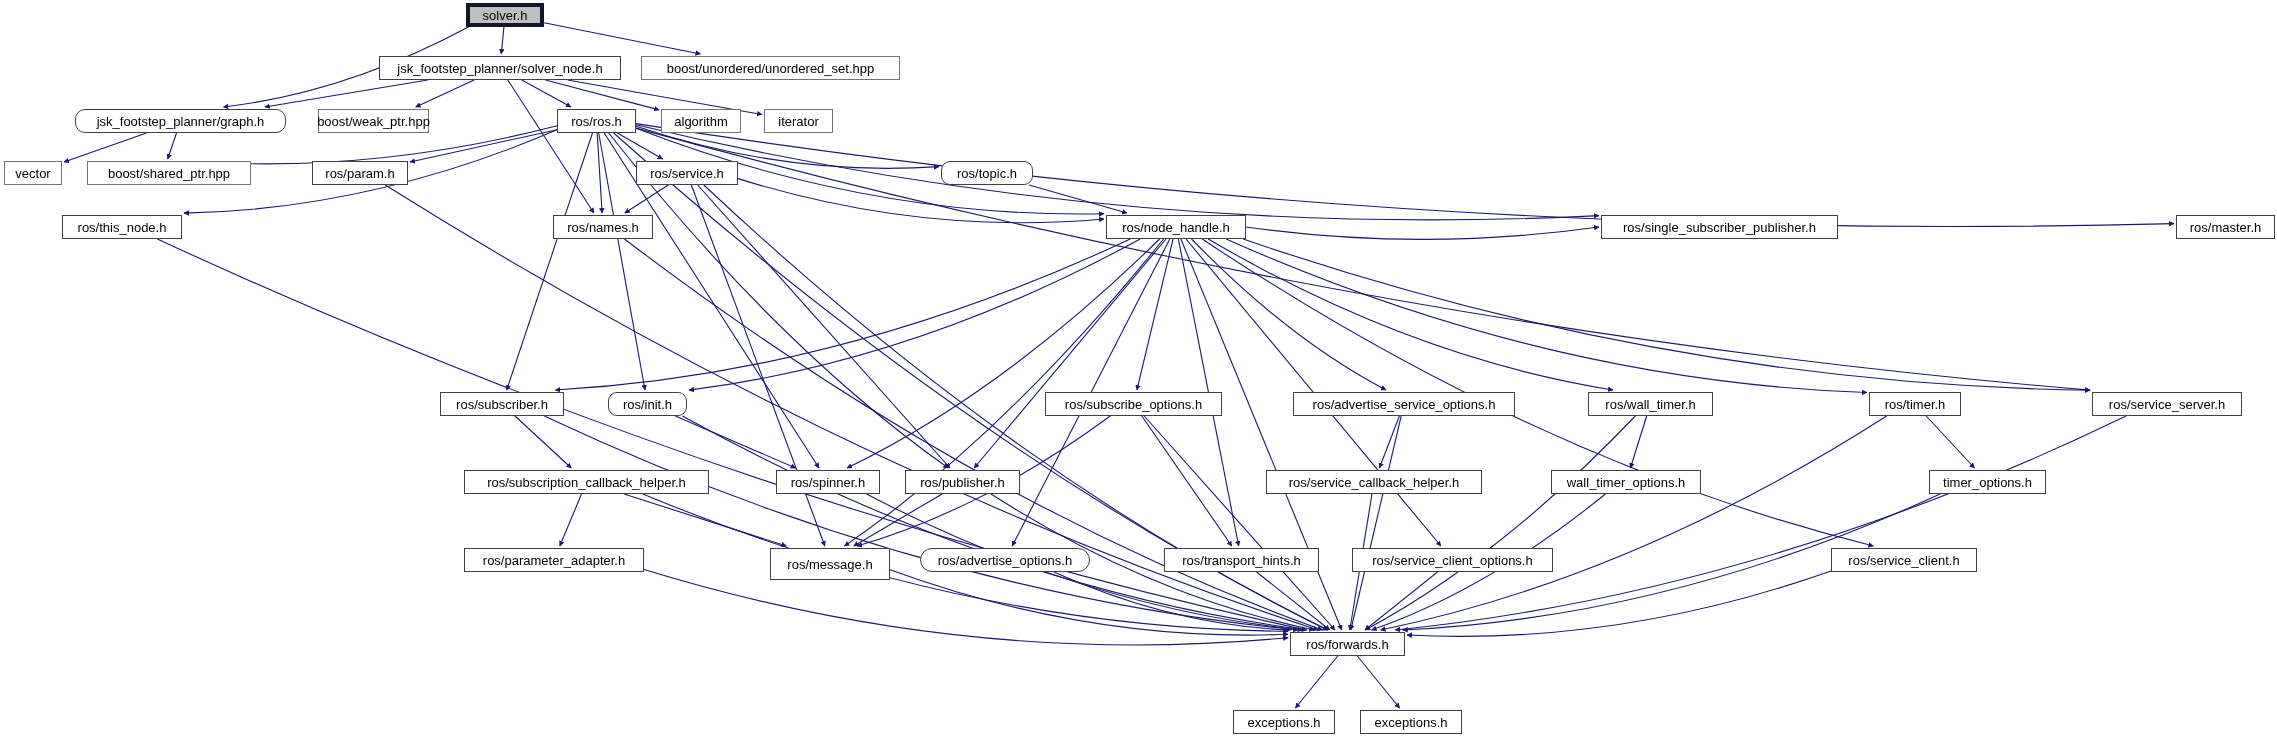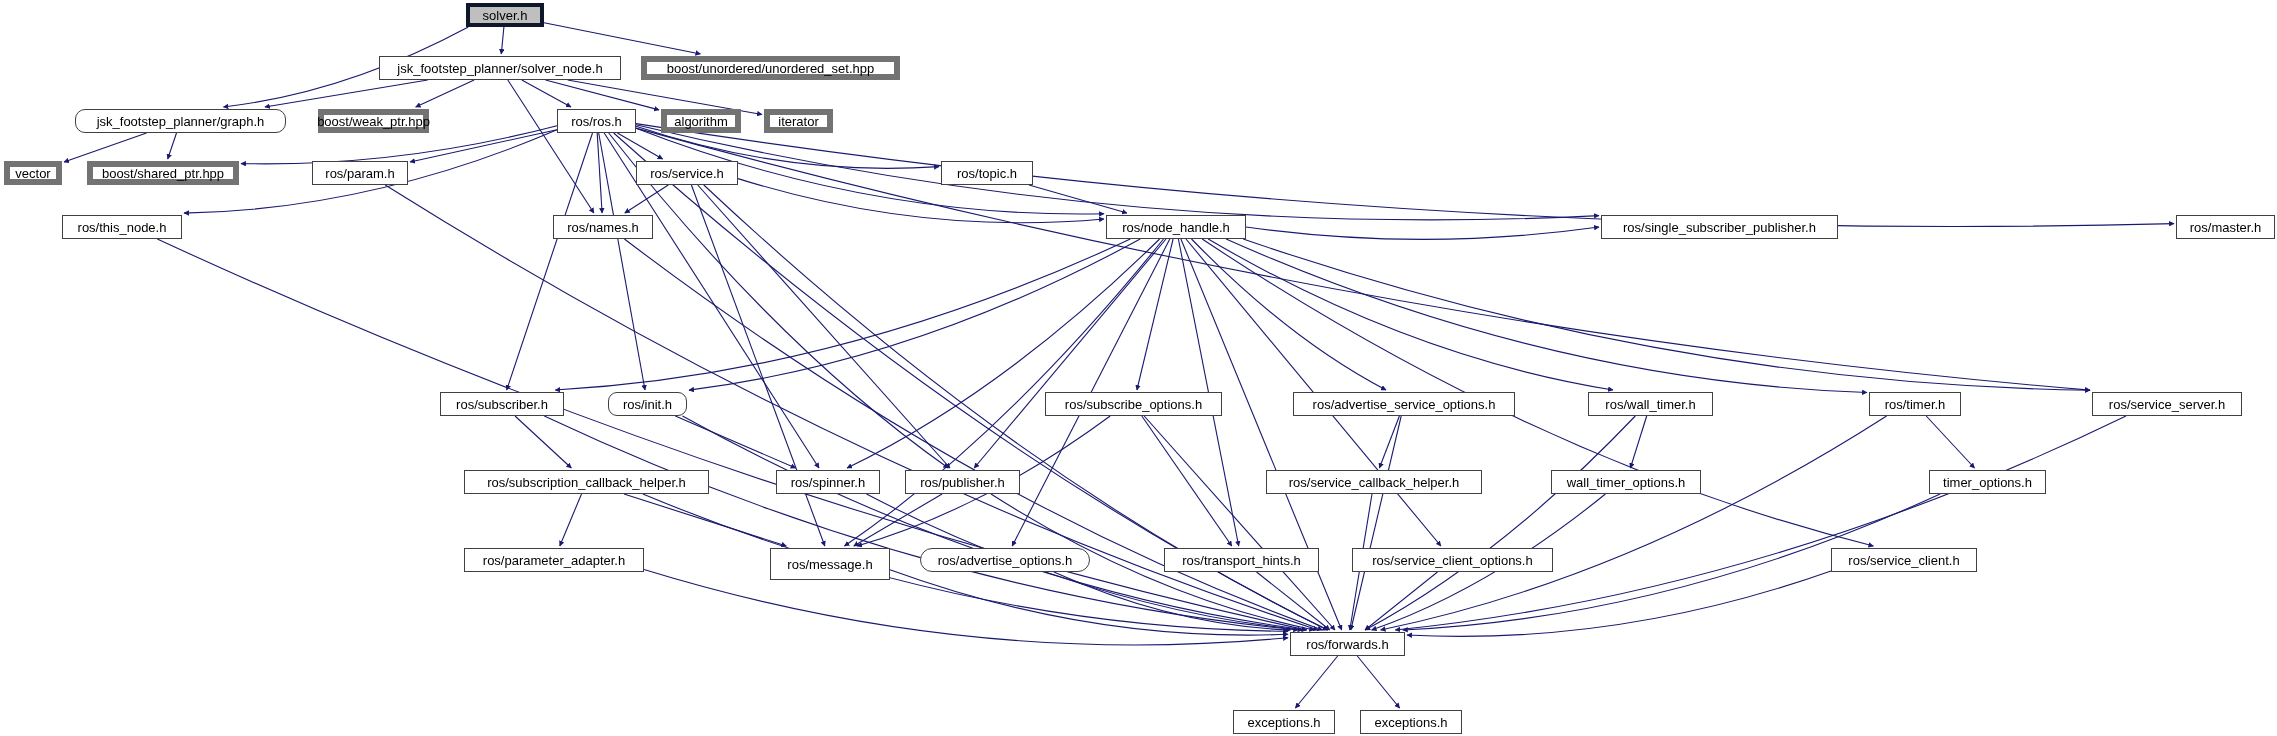--- a/index.html
+++ b/index.html
@@ -25,21 +25,21 @@
     height: 736px;
     pointer-events: none;
   }
   .node {
     position: absolute;
     box-sizing: border-box;
     display: flex;
     align-items: center;
     justify-content: center;
     background: #ffffff;
-    border: 6px solid #737373;
+    border: 1px solid #737373;
     color: #000000;
     font-size: 13px;
     line-height: 1;
     white-space: nowrap;
     letter-spacing: 0px;
   }
   .node.solid {
     border: 1px solid #404040;
   }
   .node.current {
@@ -166,30 +166,30 @@
       </div>
       <div class="node " style="left: 661px; top: 109px; width: 80px; height: 24px;">
         <span class="node-label">algorithm</span>
       </div>
       <div class="node " style="left: 764px; top: 109px; width: 69px; height: 24px;">
         <span class="node-label">iterator</span>
       </div>
       <div class="node " style="left: 4px; top: 161px; width: 58px; height: 24px;">
         <span class="node-label">vector</span>
       </div>
-      <div class="node " style="left: 87px; top: 161px; width: 152px; height: 24px;">
+      <div class="node " style="left: 87px; top: 161px; width: 164px; height: 24px;">
         <span class="node-label">boost/shared_ptr.hpp</span>
       </div>
       <div class="node solid" style="left: 312px; top: 161px; width: 96px; height: 24px;">
         <span class="node-label">ros/param.h</span>
       </div>
       <div class="node solid" style="left: 636px; top: 161px; width: 102px; height: 24px;">
         <span class="node-label">ros/service.h</span>
       </div>
-      <div class="node solid" style="left: 941px; top: 161px; width: 92px; height: 24px;">
+      <div class="node solid" style="left: 941px; top: 161px; width: 92px; height: 24px; border-radius: 9px;">
         <span class="node-label">ros/topic.h</span>
       </div>
       <div class="node solid" style="left: 62px; top: 215px; width: 120px; height: 24px;">
         <span class="node-label">ros/this_node.h</span>
       </div>
       <div class="node solid" style="left: 553px; top: 215px; width: 100px; height: 24px;">
         <span class="node-label">ros/names.h</span>
       </div>
       <div class="node solid" style="left: 1106px; top: 215px; width: 140px; height: 24px;">
         <span class="node-label">ros/node_handle.h</span>

